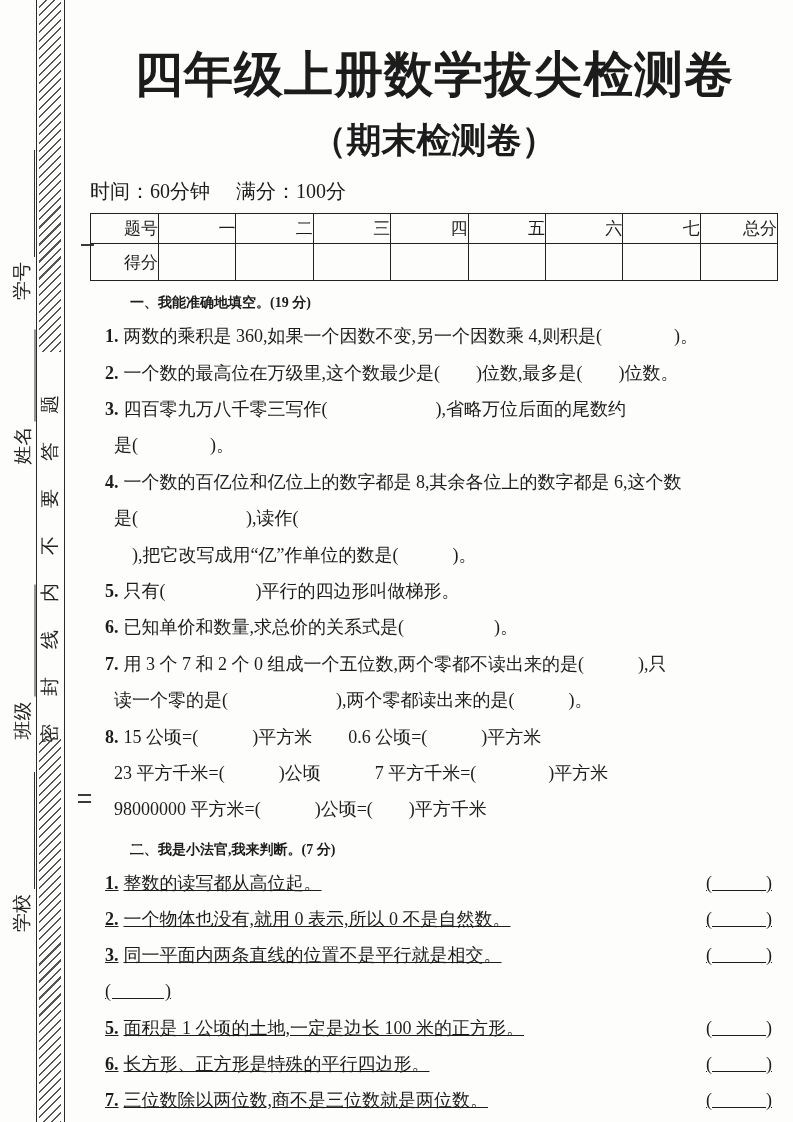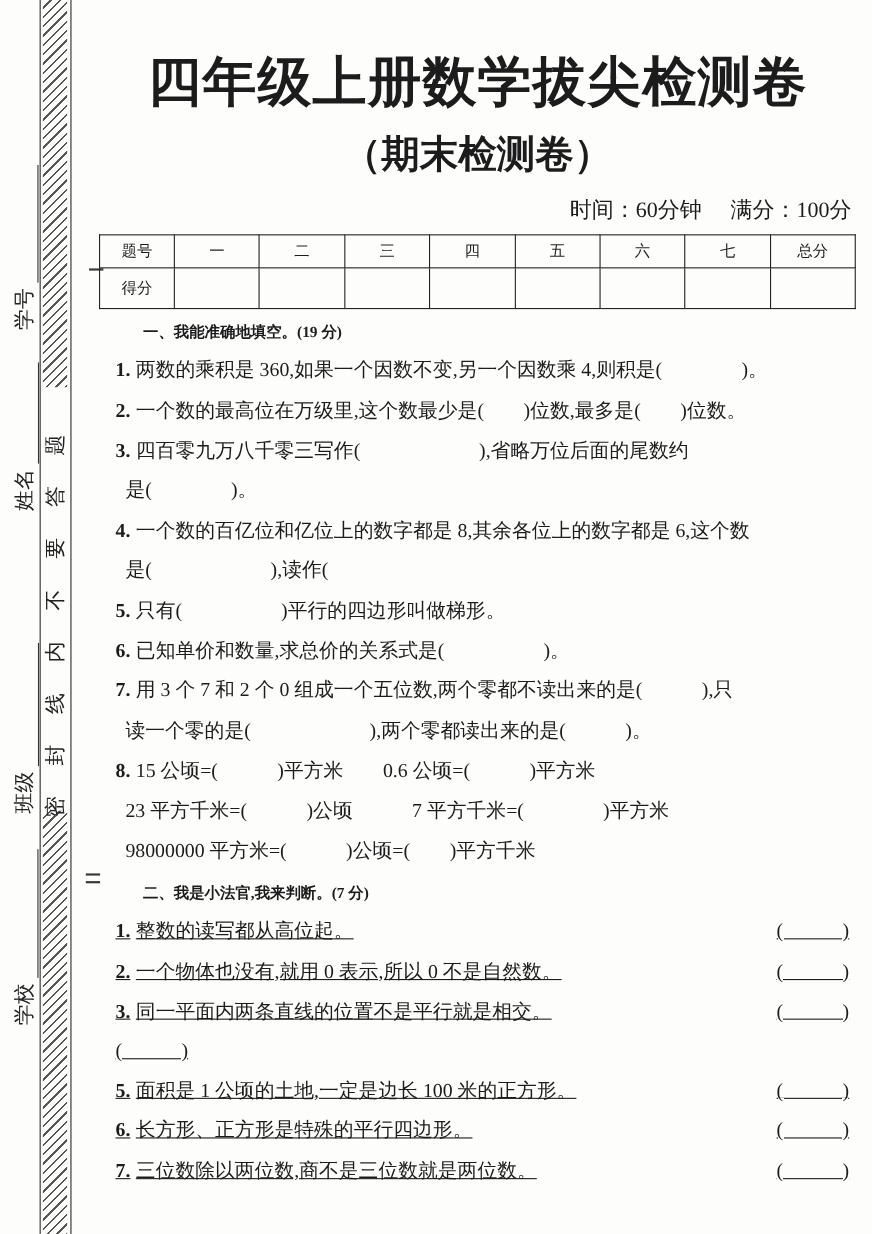--- a/index.html
+++ b/index.html
@@ -34,25 +34,25 @@
   .mf-3{width:160px;left:-58px;top:839px;}
   .foldmark{position:absolute;width:13px;height:2px;background:#3a3a3a;}
   .fm1{left:81px;top:244px;}
   .fm2a{left:78px;top:794px;}
   .fm2b{left:78px;top:801px;}
   
   .content{position:absolute;left:90px;top:32px;width:688px;}
   .title{margin:11px;text-align:center;font-size:49px;font-weight:bold;
     letter-spacing:1px;line-height:1.3;white-space:nowrap;}
   .subtitle{margin:1px;text-align:center;font-size:35px;font-weight:bold;line-height:1.3;}
-  .meta{display:flex;justify-content:flex-end;gap:26px;font-size:20px;
+  .meta{display:flex;justify-content:flex-start;gap:26px;font-size:20px;
     margin:14px 4px 8px 0;line-height:28px;}
   table.score-table{width:100%;border-collapse:collapse;table-layout:fixed;}
-  table.score-table td{border:1.8px solid #222;text-align:center;
-    font-size:14px;padding:0;height:29px;}
+  table.score-table td{border:1.8px solid #222;text-align:right;
+    font-size:17px;padding:0;height:29px;}
   table.score-table tr.score-row td{height:36px;}
   col.labcol{width:68px;}
   .sec-heading{font-weight:bold;font-size:14px;margin-top:7px;line-height:30px;margin-left:40px;}
   .qline{font-size:18px;line-height:36.4px;padding-left:15px;white-space:nowrap;}
   .qline .qnum{font-weight:bold;margin-right:5px;}
   .qline.cont{padding-left:24px;}
   .jline{display:flex;justify-content:space-between;font-size:18px;
     line-height:36.2px;padding-left:15px;white-space:nowrap;text-decoration:underline;}
   .jline .qnum{font-weight:bold;margin-right:5px;}
   .bracket{margin-right:6px;}
@@ -145,20 +145,21 @@
       <span class="qnum">2.</span><span>一个数的最高位在万级里,这个数最少是(　　)位数,最多是(　　)位数。</span>
     </div>
     <div class="qline">
       <span class="qnum">3.</span><span>四百零九万八千零三写作(　　　　　　),省略万位后面的尾数约</span>
     </div>
     <div class="qline cont">是(　　　　)。</div>
     <div class="qline">
       <span class="qnum">4.</span><span>一个数的百亿位和亿位上的数字都是 8,其余各位上的数字都是 6,这个数</span>
     </div>
     <div class="qline cont">是(　　　　　　),读作(</div>
+    <div class="qline cont">　),把它改写成用“亿”作单位的数是(　　　)。</div>
     <div class="qline">
       <span class="qnum">5.</span><span>只有(　　　　　)平行的四边形叫做梯形。</span>
     </div>
     <div class="qline">
       <span class="qnum">6.</span><span>已知单价和数量,求总价的关系式是(　　　　　)。</span>
     </div>
     <div class="qline">
       <span class="qnum">7.</span><span>用 3 个 7 和 2 个 0 组成一个五位数,两个零都不读出来的是(　　　),只</span>
     </div>
     <div class="qline cont">读一个零的是(　　　　　　),两个零都读出来的是(　　　)。</div>

